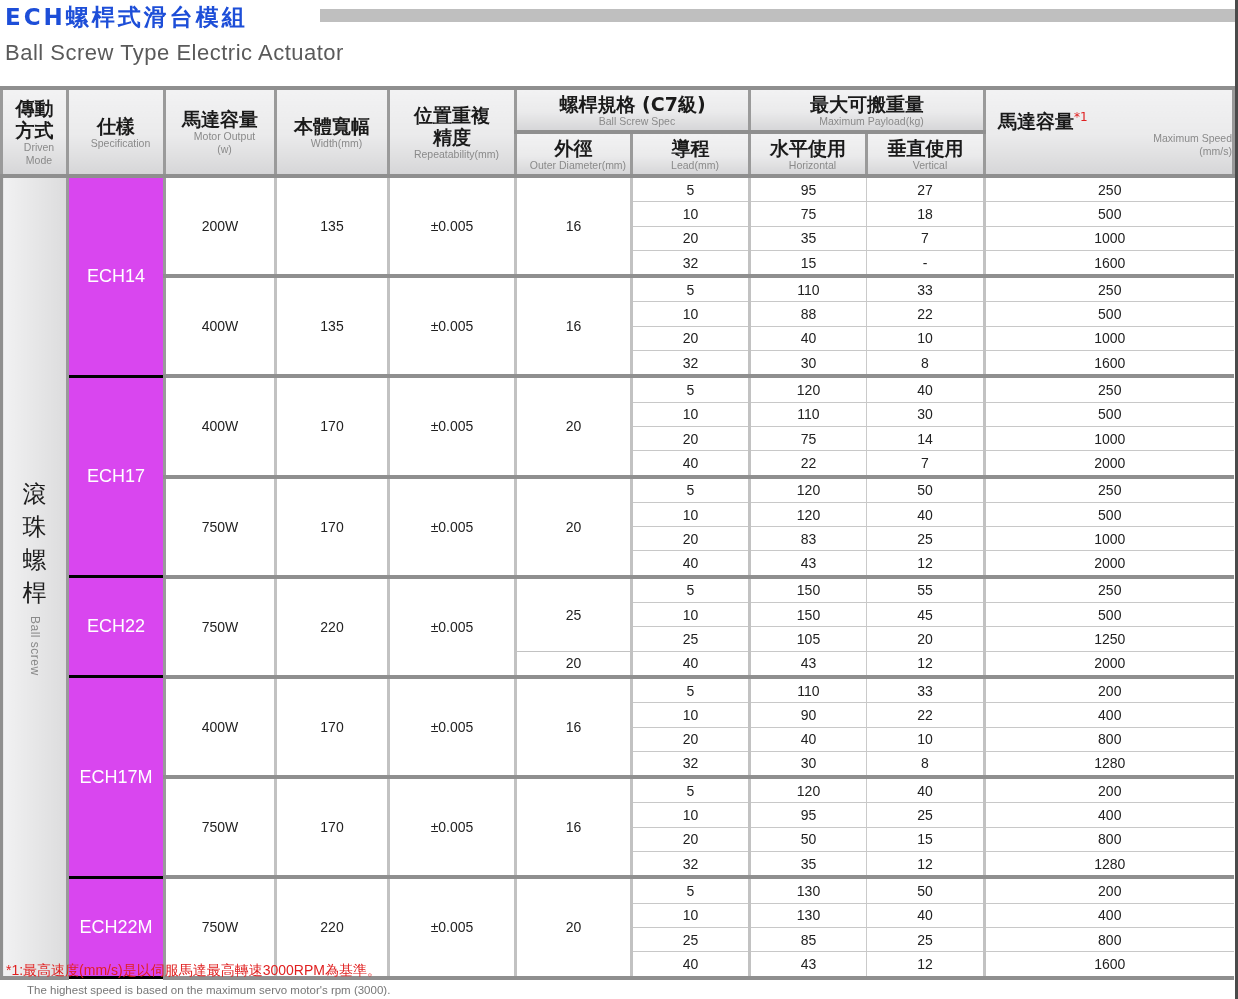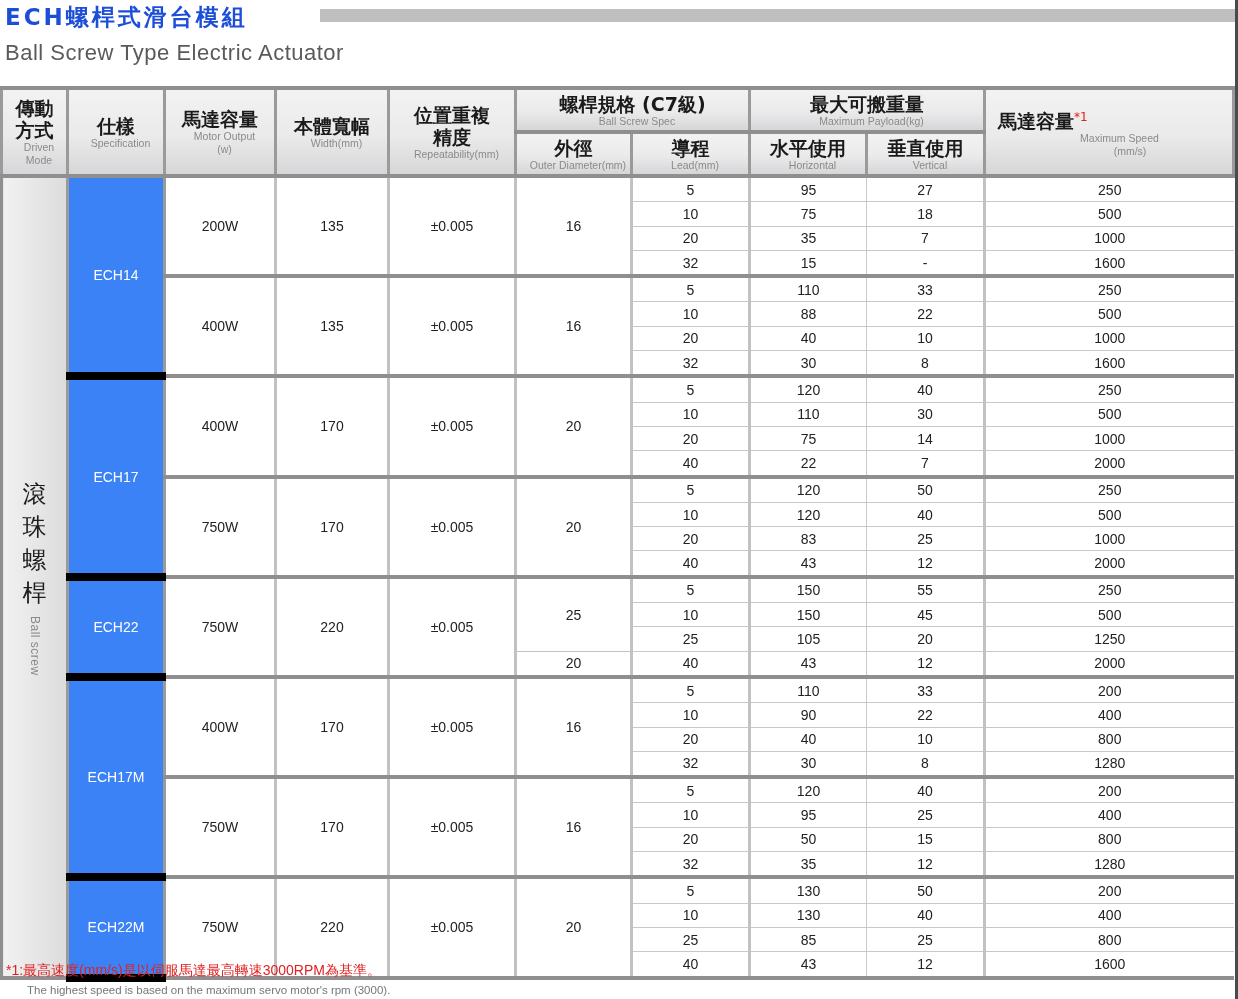--- a/index.html
+++ b/index.html
@@ -15,25 +15,25 @@
   table.spec td, table.spec th { padding:0; text-align:center; vertical-align:middle; }
   th { background:linear-gradient(#f2f2f3 0%, #eaeaeb 55%, #d6d6d8 100%);
        border-left:3px solid #9a9a9a; border-right:3px solid #9a9a9a; font-weight:bold; }
   tr.h1 th { border-top:4px solid #8f8f8f; }
   tr.h2 th { border-bottom:4px solid #8f8f8f; }
   th.span2 { border-bottom:4px solid #8f8f8f; }
   .zh { display:block; font-size:19px; color:#1a1a1a; line-height:22px; font-family:"DejaVu Sans","Liberation Sans",sans-serif; }
   .en { display:block; font-size:10.5px; color:#8a8a8a; font-weight:normal; line-height:13px;padding-left:9px; }
   .note { color:#e02020; font-size:12px; vertical-align:super; font-weight:normal; }
   .speed-head { text-align:left !important; padding-left:12px !important; }
-  .speed-head .en { text-align:center; }
+  .speed-head .en { text-align:right; }
 
   td { font-size:14px; color:#222; background:#fff; height:23.3px; border-right:1.5px solid #c2c2c2; }
   td.mode { background:linear-gradient(90deg,#f1f1f2,#dcdcdd); border-left:3px solid #8f8f8f; border-right:3px solid #9a9a9a; border-bottom:4px solid #8f8f8f; }
-  td.model { background:#3b82f6; color:#fff; font-size:14px; border-right:3px solid #9a9a9a; border-bottom:8px solid #000000; }
+  td.model { background:#d946ef; color:#fff; font-size:18px; border-right:3px solid #9a9a9a; border-bottom:3px solid #000000; }
   td.big { border-right:3px solid #c2c2c2; border-bottom:4px solid #8f8f8f; font-size:14px; }
   td.lead { border-left:1.5px solid #c2c2c2; border-right:3px solid #c2c2c2; border-bottom:1.5px solid #c8c8c8; }
   td.hz { border-right:1.5px solid #cacaca; border-bottom:1.5px solid #c8c8c8; }
   td.vt { border-right:3px solid #c2c2c2; border-bottom:1.5px solid #c8c8c8; }
   td.sp { text-align:left; padding-left:40px; border-right:none; border-bottom:1.5px solid #c8c8c8;margin-left:32px; }
   tr.grp-end td.lead, tr.grp-end td.hz, tr.grp-end td.vt, tr.grp-end td.sp { border-bottom:4px solid #8f8f8f; }
   td.od-sub { border-right:3px solid #c2c2c2; border-bottom:1.5px solid #c2c2c2; }
   td.od-last { border-right:3px solid #c2c2c2; border-bottom:4px solid #8f8f8f; }
 
   .mode-inner { display:flex; flex-direction:column; align-items:center; }

